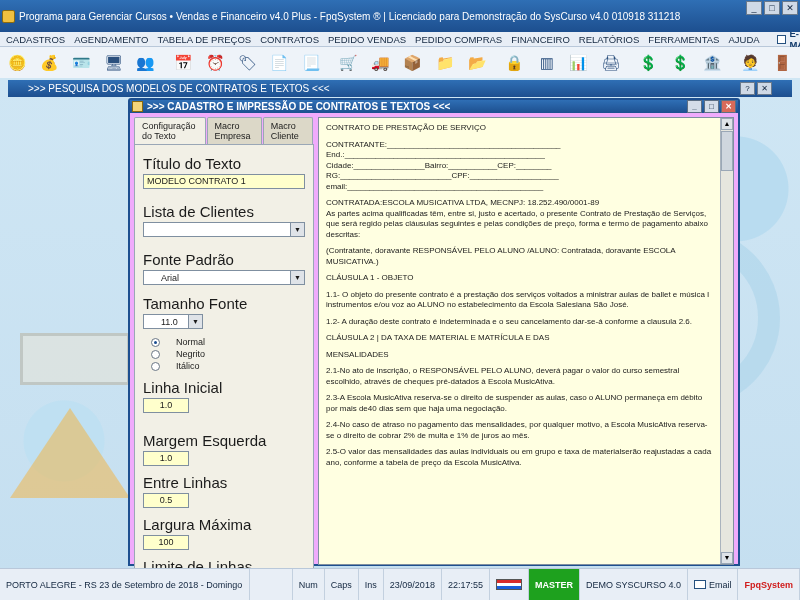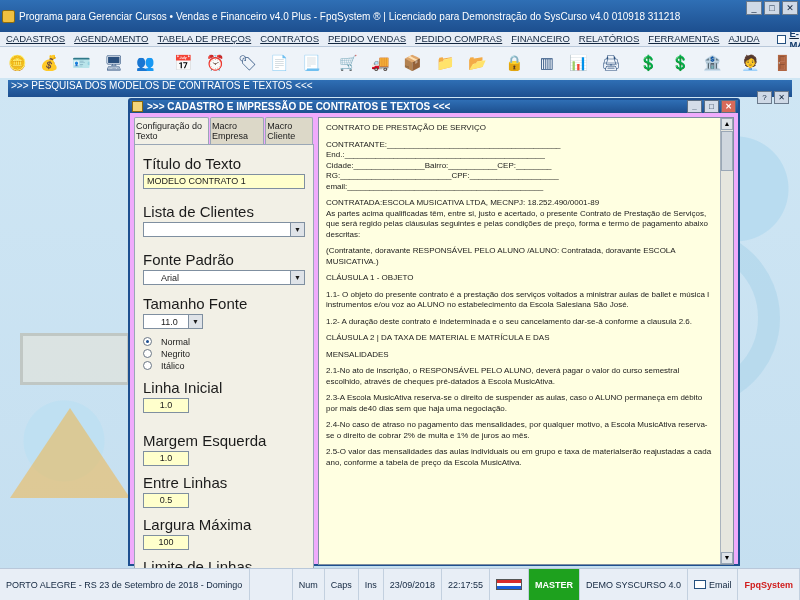--- a/index.html
+++ b/index.html
@@ -22,23 +22,23 @@
     margin-right:4px; border-radius:2px;
   }
   .titlebar .tb-text { white-space:nowrap; overflow:hidden; }
   .tb-buttons { position:absolute; right:2px; top:1px; display:flex; gap:2px; }
   .tb-buttons div {
     width:16px;height:14px;background:#cfd9e6;border:1px solid #6a7a8c;
     color:#12263f; font-size:9px; line-height:12px; text-align:center;
   }
   
   .menubar {
-    height:15px; background:#e8eef6; display:flex; 
+    height:15px; background:#e8eef6; display:flex; align-items:center;
     font-size:9.5px; color:#12263f; border-bottom:1px solid #b9c8da;
-    padding-left:2px; gap:1px;text-decoration:underline;
+    padding-left:2px; gap:1px;
   }
   .menubar .mi { padding:1px 4px; white-space:nowrap; }
   .menubar .mail {
     margin-left:12px; display:flex; align-items:center; gap:3px; font-weight:bold; color:#123a6b;
   }
   .mail-ico { width:12px;height:9px;background:#fff;border:1px solid #24507f; }
   
   .toolbar {
     height:46px; background:#eef3f9; border-bottom:1px solid #b9c8da;
     display:flex; align-items:flex-start; padding:1px 2px; gap:1px;
@@ -65,21 +65,21 @@
     background:
       radial-gradient(circle at 92% 22%, #b9dcf0 0 52px, transparent 53px),
       radial-gradient(circle at 8% 72%, #bfe0f2 0 40px, transparent 41px),
       linear-gradient(#cfe6f4,#c5dff0);
   }
   .wp-shape { position:absolute; opacity:.55; }
   
   .searchbar {
     position:absolute; left:8px; top:2px; right:8px; height:17px;
     background:linear-gradient(#2f6fb5,#1d4f8f); color:#fff;
-    display:flex; font-size:10px; padding:0 3px;flex-direction:column;
+    display:flex; align-items:center; font-size:10px; padding:0 20px;
   }
   .searchbar .sb-btns { margin-left:auto; display:flex; gap:2px; }
   .searchbar .sb-btns div {
     width:15px;height:13px;background:#cfd9e6;border:1px solid #6a7a8c;color:#12263f;
     font-size:8px;line-height:11px;text-align:center;
   }
   
   .child {
     position:absolute; left:128px; top:20px; width:612px; height:468px;
     background:#f0abfc; border:2px solid #1d4f8f; border-radius:3px 3px 0 0;
@@ -94,21 +94,21 @@
   .child-title .ct-btns div{
     width:15px;height:13px;background:#d5dde8;border:1px solid #5d6f84;color:#12263f;
     font-size:8px;line-height:11px;text-align:center;
   }
   .child-title .ct-btns .close{background:#d86a5a;color:#fff;}
   .child-body { flex:1; display:flex; padding:4px; gap:4px; }
   
   .leftcol { width:180px; display:flex; flex-direction:column; }
   .tabs { display:flex; font-size:9px; }
   .tab {
-    padding:3px 1px; border:1px solid #9aa7b6; border-bottom:none;
+    padding:3px 7px; border:1px solid #9aa7b6; border-bottom:none;
     background:#dcd8c8; margin-right:1px; border-radius:2px 2px 0 0; color:#1b1b1b;
   }
   .tab.active { background:#f2f0e6; font-weight:normal; }
   .panel {
     flex:1; border:1px solid #9aa7b6; background:#f2f0e6; padding:6px 8px;
     font-size:9px; color:#1b1b1b; overflow:hidden;
   }
   .fieldlabel { margin:4px 0 2px; font-size:15px; }
   .textinput {
     width:100%; height:15px; border:1px solid #7f8fa0; background:#ffffcc;
@@ -119,21 +119,21 @@
     display:flex; align-items:center; font-size:9px; padding-left:17px; position:relative;
   }
   .combo .arrow {
     position:absolute; right:0; top:0; width:14px; height:13px; background:#dfe3e8;
     border-left:1px solid #7f8fa0; text-align:center; line-height:13px; font-size:7px;
   }
   .smallinput {
     width:46px; height:15px; border:1px solid #7f8fa0; background:#ffffcc;
     font-size:9px; text-align:center; line-height:13px;
   }
-  .radio-row { display:flex; align-items:flex-start; gap:9px; margin:2px 0; }
+  .radio-row { display:flex; align-items:center; gap:16px; margin:2px 8px; }
   .radio {
     width:9px;height:9px;border-radius:50%;border:1px solid #6b7785;background:#fff;
     display:inline-block; position:relative;
   }
   .radio.on::after{
     content:""; position:absolute; left:2px; top:2px; width:3px;height:3px;
     border-radius:50%; background:#1b4d8f;
   }
   
   .rightcol { flex:1; display:flex; flex-direction:column; gap:4px; }

